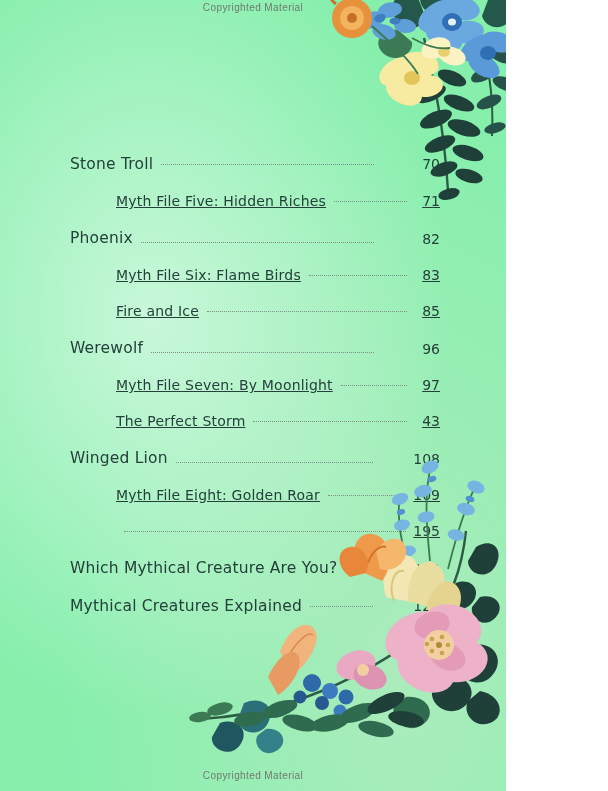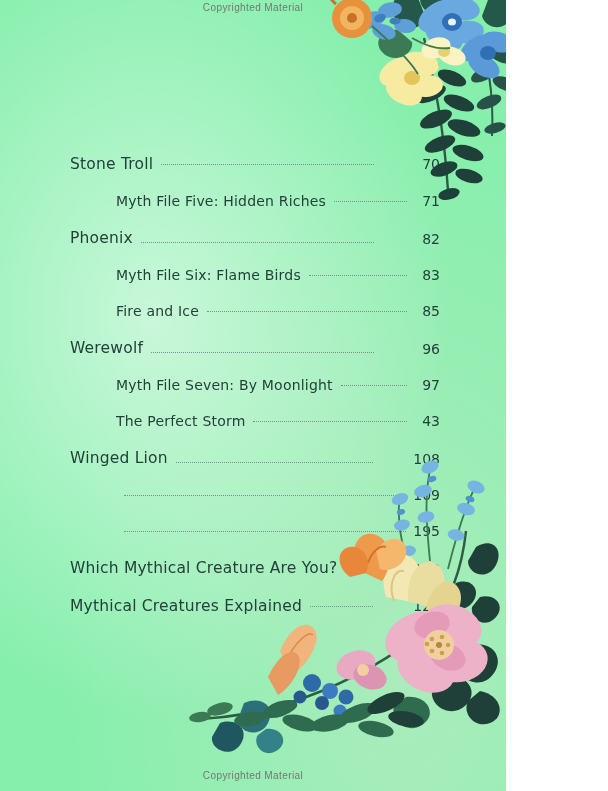--- a/index.html
+++ b/index.html
@@ -55,20 +55,21 @@
     color: #23403a;
   }
   .toc-row.level-1 {
     margin-bottom: 20px;
     font-size: 15.5px;
   }
   .toc-row.level-2 {
     margin-bottom: 20px;
     font-size: 14px;
     padding-left: 46px;
+    text-decoration: underline;
   }
   .toc-row.gap-top {
     margin-top: 6px;
     align-items: flex-end;
   }
   .toc-title {
     white-space: nowrap;
     letter-spacing: 0.2px;
   }
   .toc-dots {
@@ -261,20 +262,21 @@
       <span class="toc-page">43</span>
     </div>
 
     <div class="toc-row level-1 gap-top">
       <span class="toc-title">Winged Lion</span>
       <span class="toc-dots"></span>
       <span class="toc-page">108</span>
     </div>
 
     <div class="toc-row level-2">
+      <span class="toc-title">Myth File Eight: Golden Roar</span>
       <span class="toc-dots"></span>
       <span class="toc-page">109</span>
     </div>
 
     <div class="toc-row level-2">
       <span class="toc-dots"></span>
       <span class="toc-page">195</span>
     </div>
 
     <div class="toc-row level-1 gap-top">

